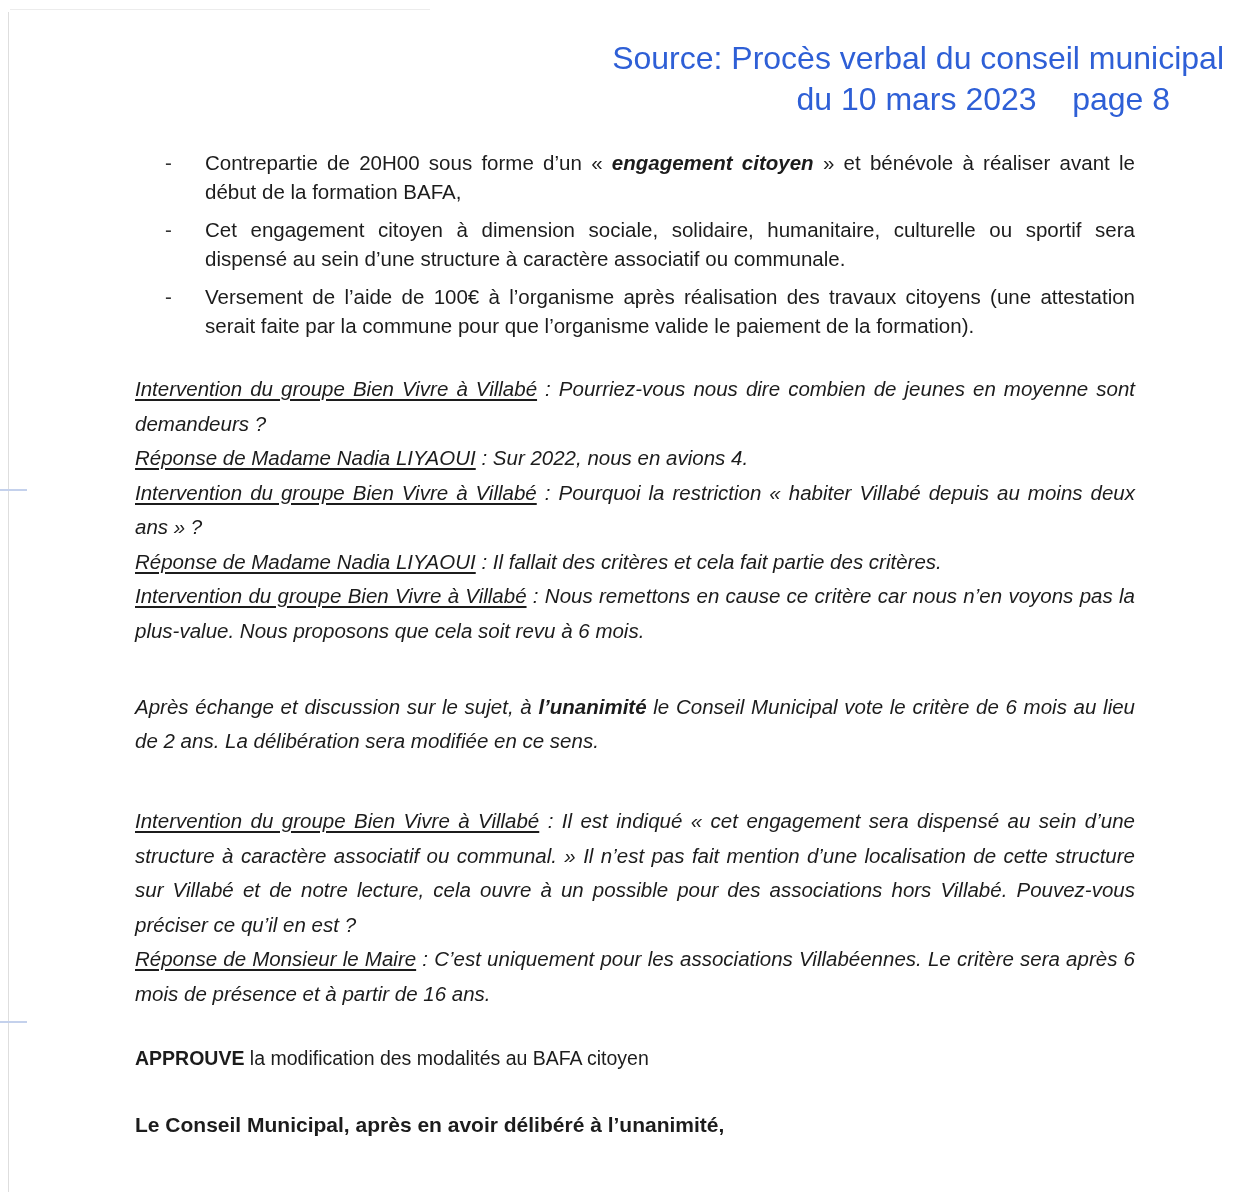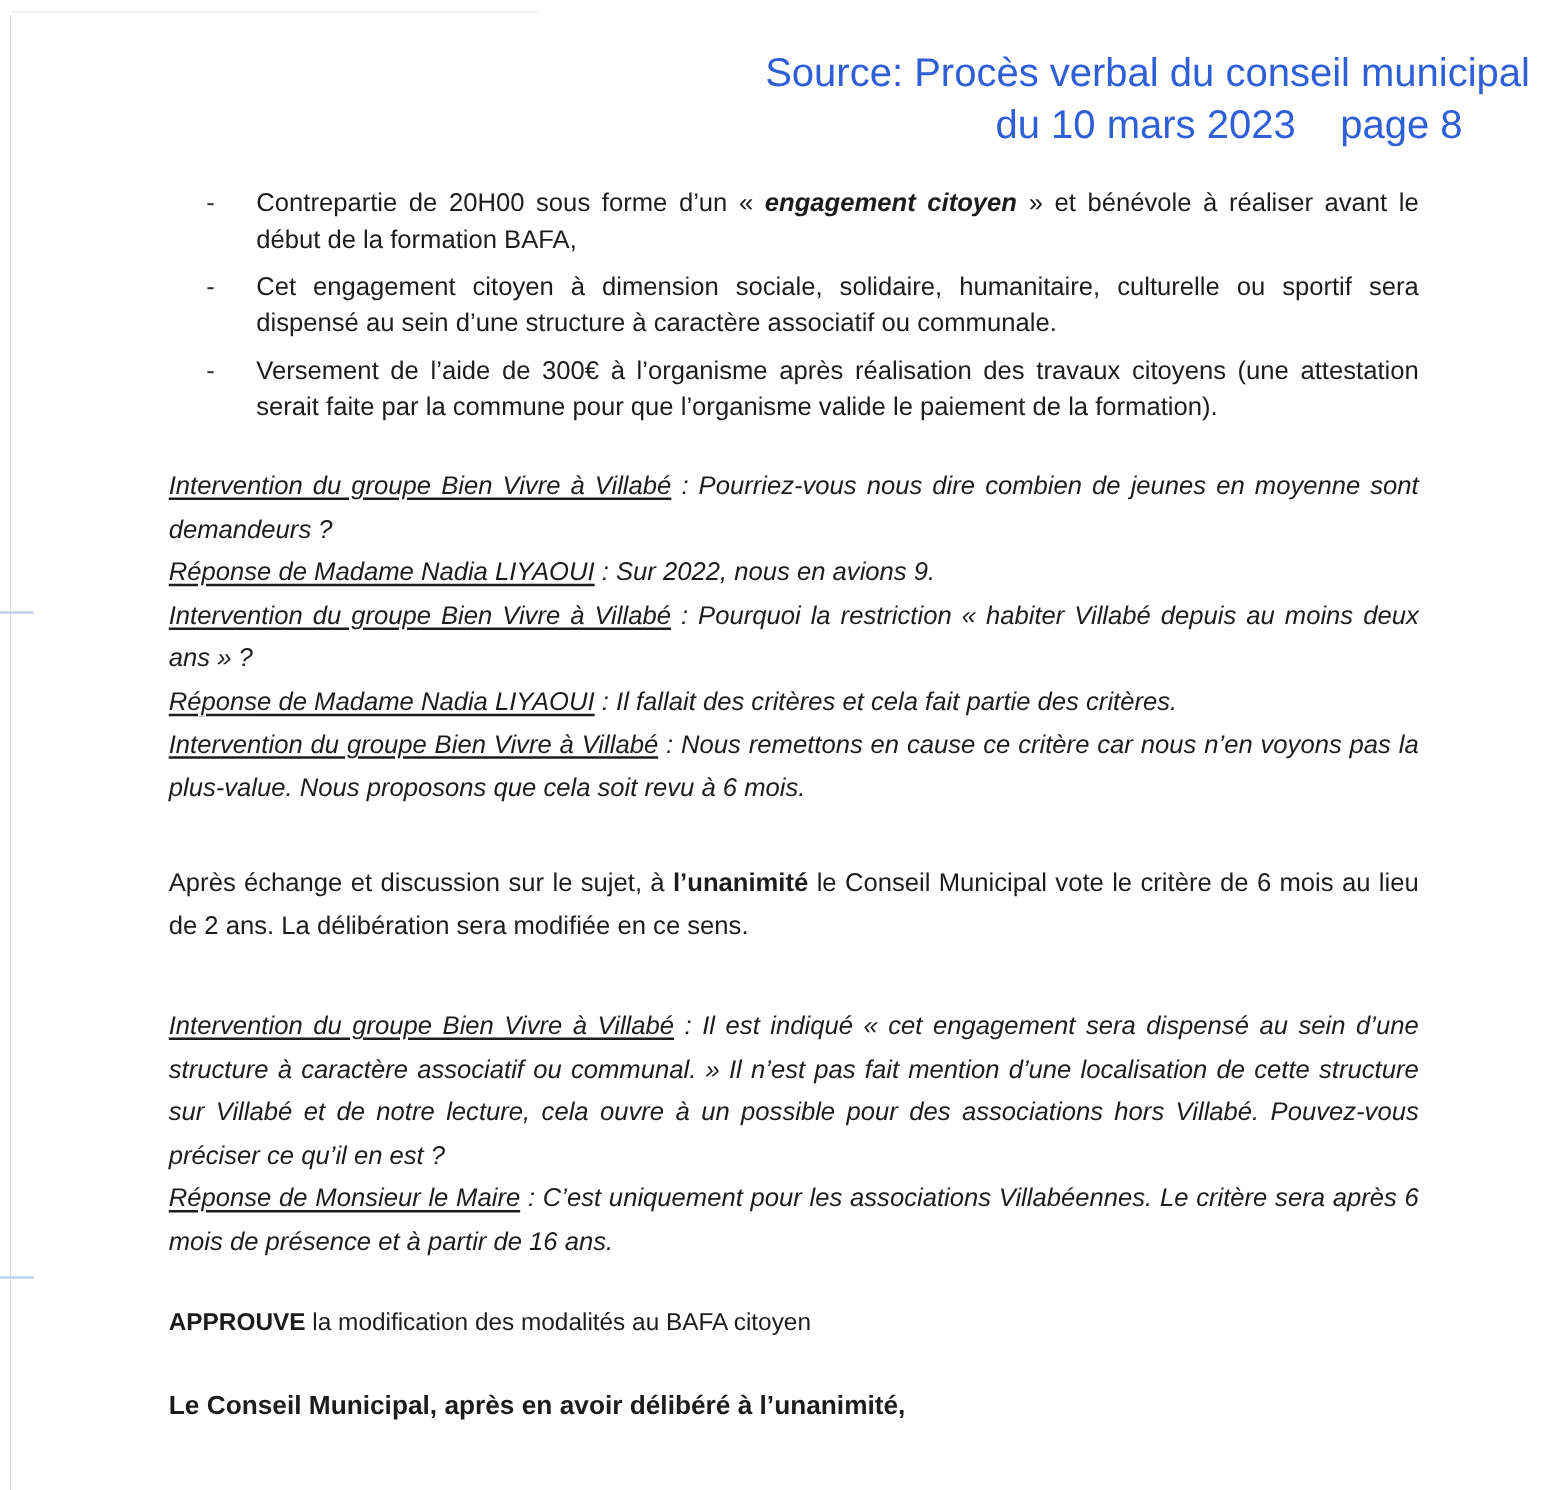--- a/index.html
+++ b/index.html
@@ -59,21 +59,21 @@
     font-style: italic;
     font-size: 20.5px;
     line-height: 34.5px;
   }
   .s-qa1 p, .s-qa2 p { text-align: justify; }
   .s-qa1 { margin-top: 32px; }
   .s-qa2 { margin-top: 46px; }
 
   
   .s-body { margin-top: 42px; font-size: 20.5px; line-height: 34px; }
-  .s-body p { text-align: justify; }
+  .s-body p { text-align: justify; font-style: italic; }
 
   
   .s-decision { margin-top: 40px; font-size: 21px; line-height: 28px; }
 
   
   .s-approve { margin-top: 34px; font-size: 19.5px; line-height: 26px; }
 </style>
 </head>
 <body>
 
@@ -93,26 +93,26 @@
         <div class="bullet">
           <span class="dash">-</span>
           <span class="btext"><span class="run">Contrepartie de 20H00 sous forme d’un «&nbsp;</span><span class="run b i">engagement citoyen</span><span class="run">&nbsp;» et bénévole à réaliser avant le début de la formation BAFA,</span></span>
         </div>
         <div class="bullet">
           <span class="dash">-</span>
           <span class="btext"><span class="run">Cet engagement citoyen à dimension sociale, solidaire, humanitaire, culturelle ou sportif sera dispensé au sein d’une structure à caractère associatif ou communale.</span></span>
         </div>
         <div class="bullet">
           <span class="dash">-</span>
-          <span class="btext"><span class="run">Versement de l’aide de 300€ à l’organisme après réalisation des travaux citoyens (une attestation serait faite par la commune pour que l’organisme valide le paiement de la formation).</span></span>
+          <span class="btext"><span class="run">Versement de l’aide de 100€ à l’organisme après réalisation des travaux citoyens (une attestation serait faite par la commune pour que l’organisme valide le paiement de la formation).</span></span>
         </div>
       </div>
       <div class="section s-qa1">
         <p><span class="run u">Intervention du groupe Bien Vivre à Villabé</span><span class="run"> : Pourriez-vous nous dire combien de jeunes en moyenne sont demandeurs ?</span></p>
-        <p><span class="run u">Réponse de Madame Nadia LIYAOUI</span><span class="run"> : Sur 2022, nous en avions 9.</span></p>
+        <p><span class="run u">Réponse de Madame Nadia LIYAOUI</span><span class="run"> : Sur 2022, nous en avions 4.</span></p>
         <p><span class="run u">Intervention du groupe Bien Vivre à Villabé</span><span class="run"> : Pourquoi la restriction «&nbsp;habiter Villabé depuis au moins deux ans&nbsp;» ?</span></p>
         <p><span class="run u">Réponse de Madame Nadia LIYAOUI</span><span class="run"> : Il fallait des critères et cela fait partie des critères.</span></p>
         <p><span class="run u">Intervention du groupe Bien Vivre à Villabé</span><span class="run"> : Nous remettons en cause ce critère car nous n’en voyons pas la plus-value. Nous proposons que cela soit revu à 6 mois.</span></p>
       </div>
       <div class="section s-body">
         <p><span class="run">Après échange et discussion sur le sujet, à </span><span class="run b">l’unanimité</span><span class="run"> le Conseil Municipal vote le critère de 6 mois au lieu de 2 ans. La délibération sera modifiée en ce sens.</span></p>
       </div>
       <div class="section s-qa2">
         <p><span class="run u">Intervention du groupe Bien Vivre à Villabé</span><span class="run"> : Il est indiqué «&nbsp;cet engagement sera dispensé au sein d’une structure à caractère associatif ou communal.&nbsp;» Il n’est pas fait mention d’une localisation de cette structure sur Villabé et de notre lecture, cela ouvre à un possible pour des associations hors Villabé. Pouvez-vous préciser ce qu’il en est ?</span></p>
         <p><span class="run u">Réponse de Monsieur le Maire</span><span class="run"> : C’est uniquement pour les associations Villabéennes. Le critère sera après 6 mois de présence et à partir de 16 ans.</span></p>

